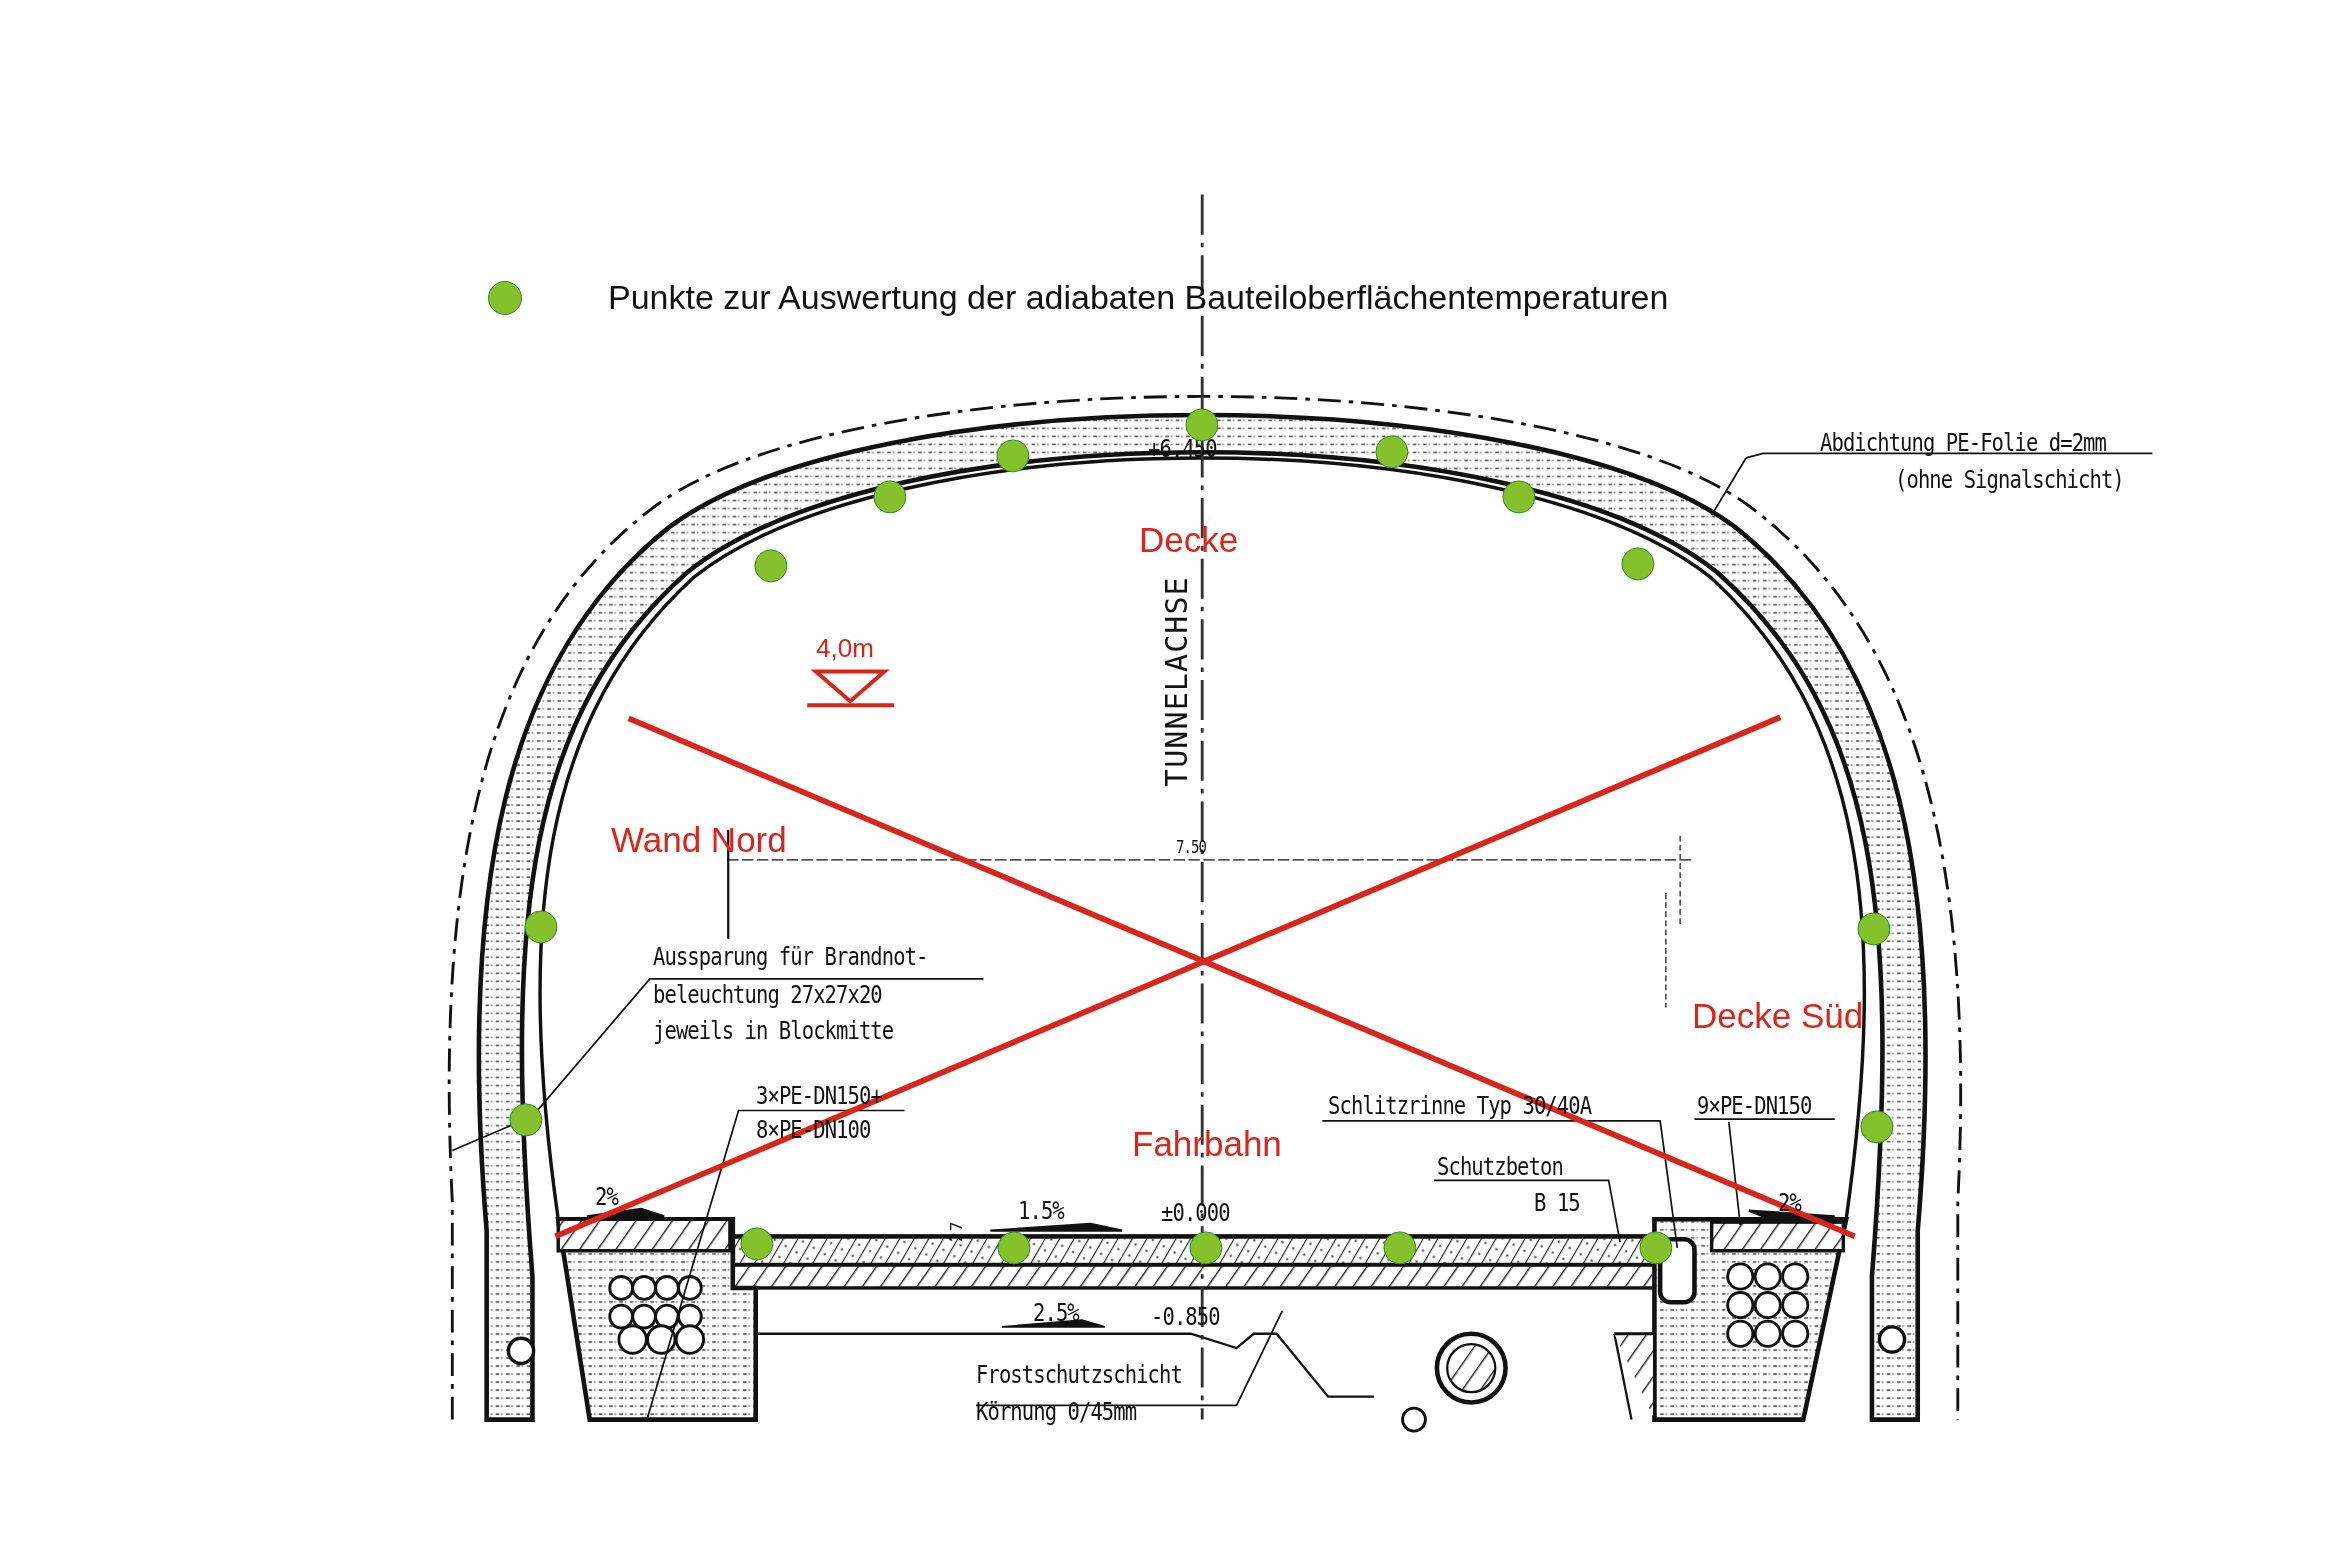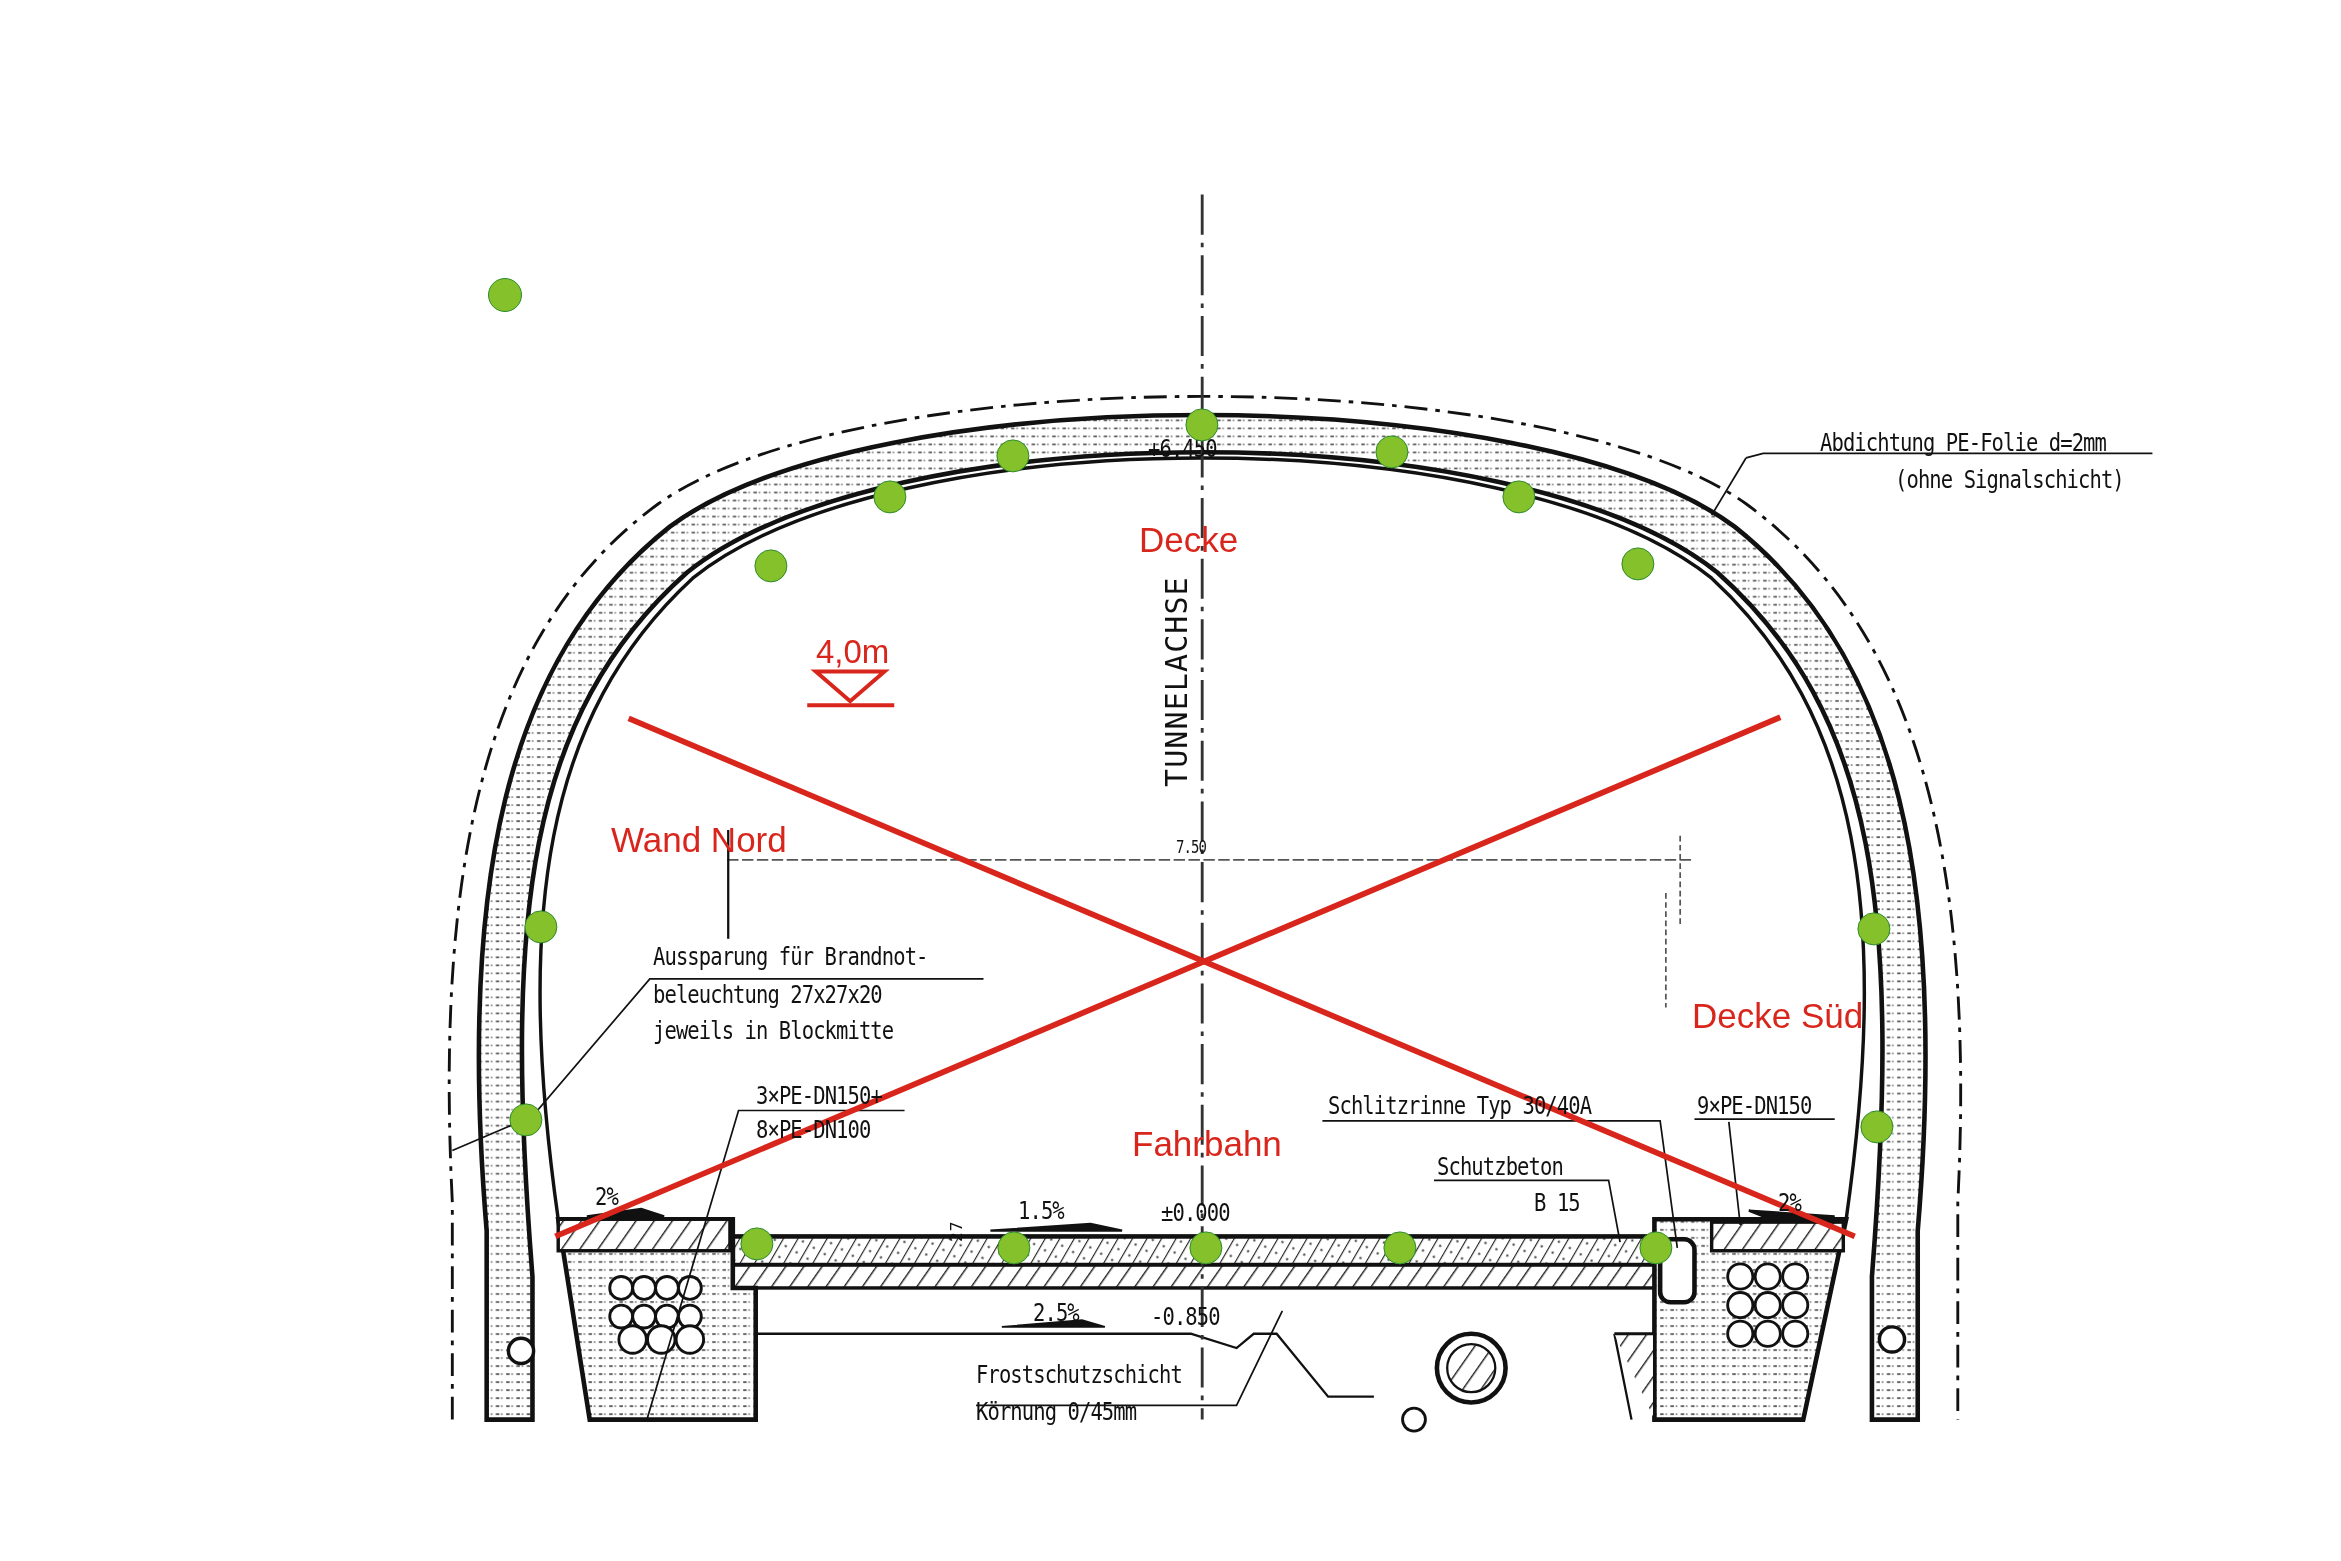--- a/index.html
+++ b/index.html
@@ -109,27 +109,28 @@
   <line x1="3110" y1="1253" x2="970" y2="2160" stroke="#d9261c" stroke-width="10"></line>
 
   <g stroke="#d9261c" stroke-width="7" fill="none">
     <path d="M 1425 1173 L 1545 1173 L 1485 1225 Z"></path>
     <line x1="1410" y1="1232" x2="1562" y2="1232"></line>
   </g>
 </svg>
 
 <div class="legend">
   <div class="legend-dot"></div>
+  <div class="legend-text">Punkte zur Auswertung der adiabaten Bauteiloberflächentemperaturen</div>
 </div>
 
 <div class="red-label" style="left:1139px; top:501px;margin-top:19px;">Decke</div>
 <div class="red-label" style="left:611px; top:820px;">Wand Nord</div>
 <div class="red-label" style="left:1692px; top:996px;">Decke Süd</div>
 <div class="red-label" style="left:1132px; top:1124px;">Fahrbahn</div>
-<div class="red-label" style="left:816px; top:633px; font-size:33px;text-align:right;">4,0m</div>
+<div class="red-label" style="left:816px; top:633px; font-size:26px;text-align:right;">4,0m</div>
 
 <div class="cad" style="left:1148px; top:434px;">+6.450</div>
 <div class="vert" style="left:1159px; top:787px;">TUNNELACHSE</div>
 <div class="cad small" style="left:1176px; top:837px;">7.50</div>
 <div class="cad" style="left:1820px; top:428px;">Abdichtung PE-Folie d=2mm</div>
 <div class="cad" style="left:1895px; top:465px;">(ohne Signalschicht)</div>
 <div class="cad" style="left:653px; top:942px;">Aussparung für Brandnot-</div>
 <div class="cad" style="left:653px; top:980px;">beleuchtung 27x27x20</div>
 <div class="cad" style="left:653px; top:1016px;">jeweils in Blockmitte</div>
 <div class="cad" style="left:756px; top:1081px;">3×PE-DN150+</div>

